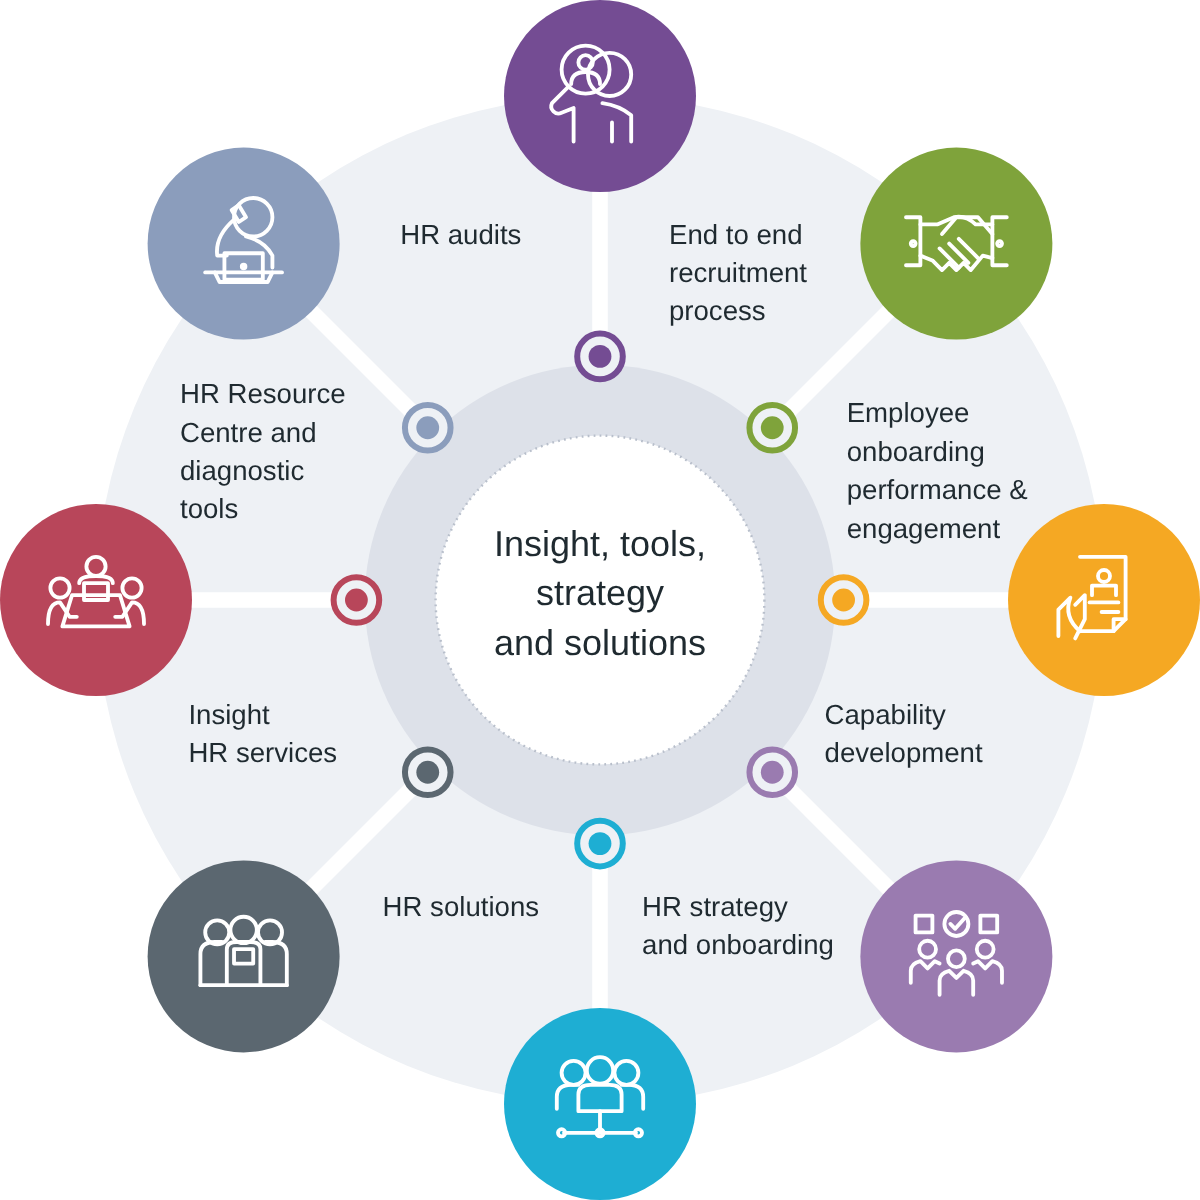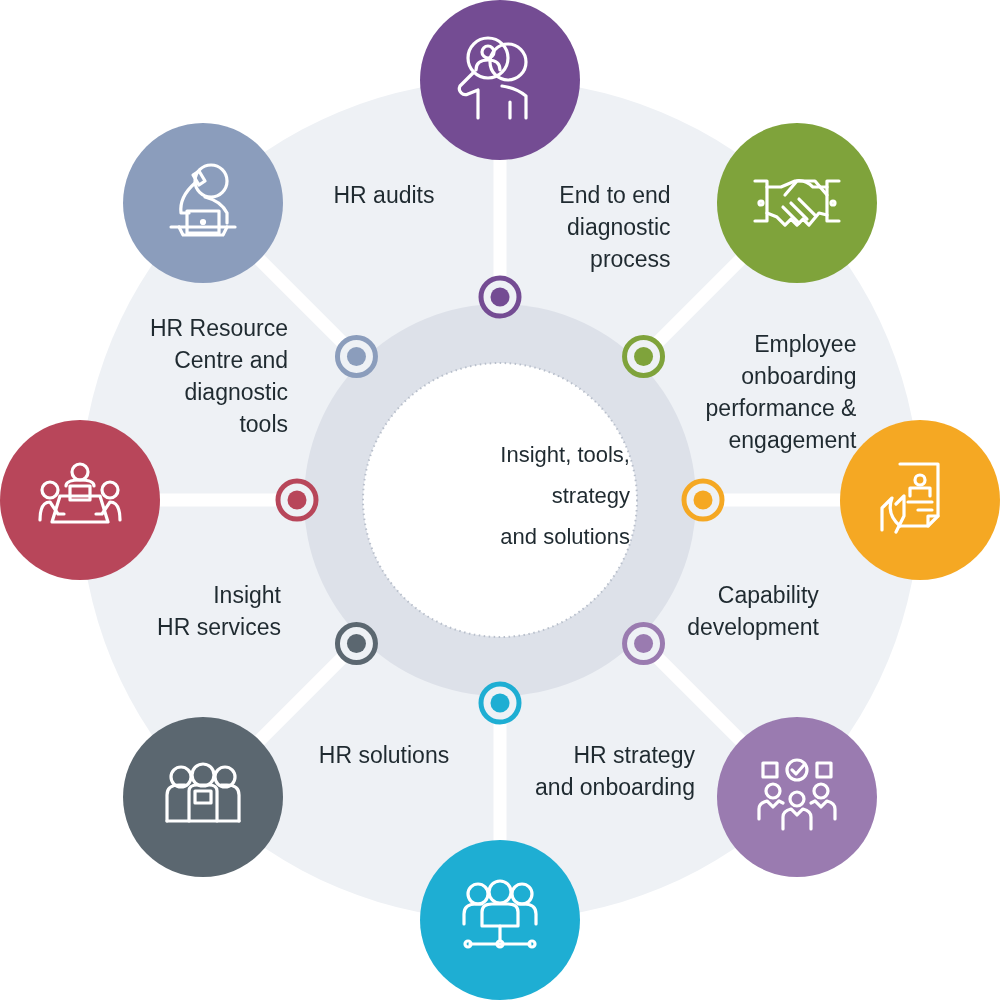--- a/index.html
+++ b/index.html
@@ -1,22 +1,22 @@
 <!DOCTYPE html>
 <html><head>
 <meta charset="utf-8">
 <style>
   html, body { margin:0; padding:0; background:#ffffff; }
   body { width:1000px; height:1000px; position:relative; overflow:hidden;
          font-family:"Liberation Sans", "DejaVu Sans", sans-serif; }
   #stage { position:absolute; left:0; top:0; width:1000px; height:1000px; }
   .label { position:absolute; color:#1f2a30; font-size:23px; line-height:32px;
-           text-align:right; white-space:pre-line; transform:translate(-50%,-50%); }
+           text-align:left; white-space:pre-line; transform:translate(-50%,-50%); }
   .center-text { position:absolute; left:500px; top:495px; transform:translate(-50%,-50%);
-                 width:260px; text-align:right; font-size:22px; line-height:41px; color:#1f2a30;
+                 width:260px; text-align:center; font-size:30px; line-height:41px; color:#1f2a30;
                  white-space:pre-line; }
 </style>
 </head>
 <body>
 
 <svg id="stage" viewBox="0 0 1000 1000" xmlns="http://www.w3.org/2000/svg">
   <circle cx="500" cy="500" r="420" fill="#eef1f5"></circle>
   <g id="spokes">
       <line x1="500" y1="500" x2="500" y2="80" stroke="#ffffff" stroke-width="13"></line>
       <line x1="500" y1="500" x2="796.98484809835" y2="203.01515190165009" stroke="#ffffff" stroke-width="13"></line>
@@ -174,21 +174,21 @@
       </g>
     </g>
 </svg>
 
 <div class="center-text">Insight, tools,
 strategy
 and solutions</div>
 
 <div class="label" style="left:384px;top:195px">HR audits</div>
 <div class="label" style="left:615px;top:227px">End to end
-diagnostic
+recruitment
 process</div>
 <div class="label" style="left:781px;top:392px">Employee
 onboarding
 performance &amp;
 engagement</div>
 <div class="label" style="left:753px;top:611px">Capability
 development</div>
 <div class="label" style="left:615px;top:771px">HR strategy
 and onboarding</div>
 <div class="label" style="left:384px;top:755px">HR solutions</div>

